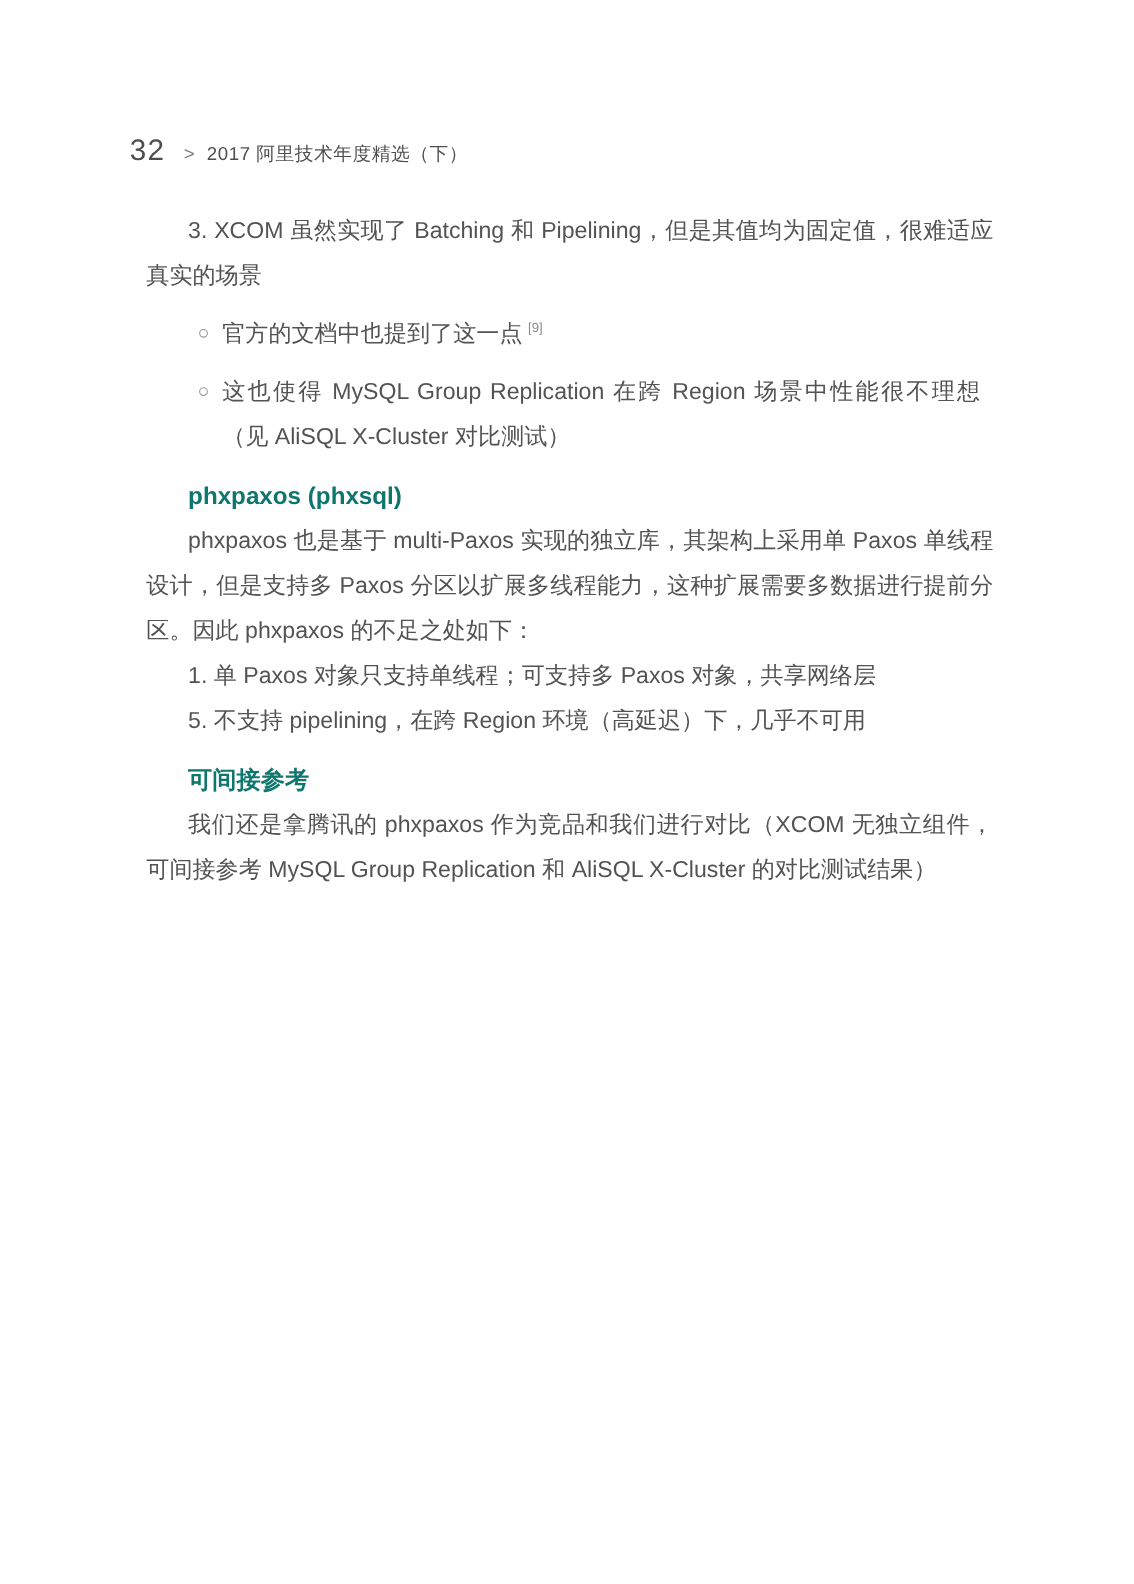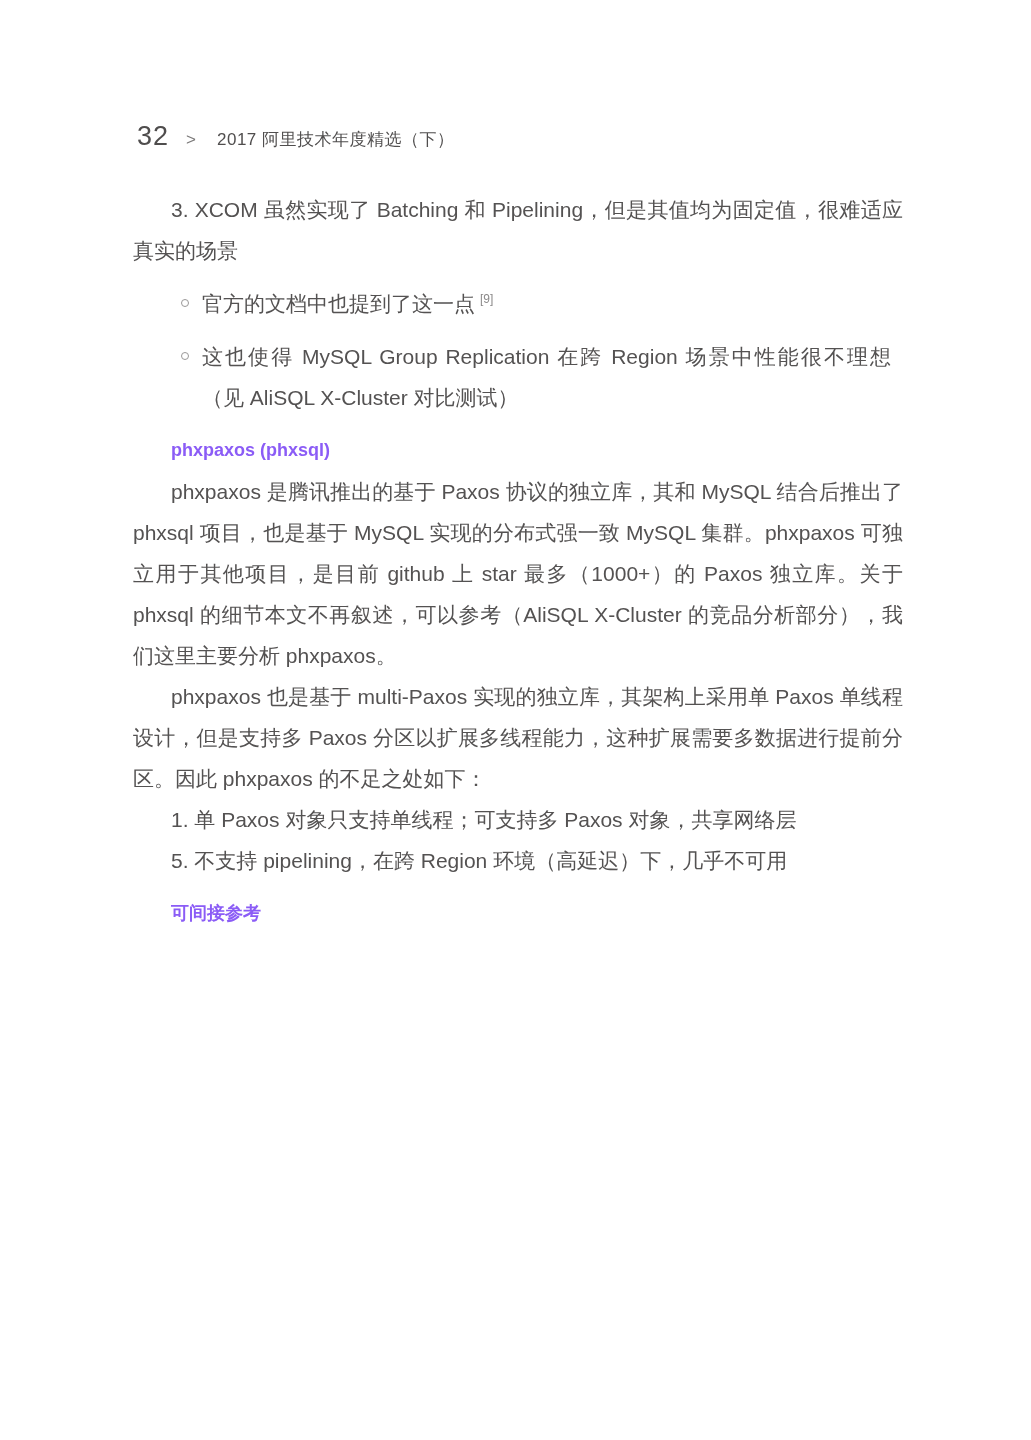--- a/index.html
+++ b/index.html
@@ -8,40 +8,40 @@
     position: relative;
     width: 1031px;
     height: 1440px;
     background: #ffffff;
     overflow: hidden;
     font-family: "Liberation Sans", "DejaVu Sans", sans-serif;
   }
   
   .page-header {
     position: absolute;
-    left: 137px;
+    left: 118px;
     top: 121px;
     display: flex;
     align-items: baseline;
     white-space: nowrap;
   }
   .page-num {
     font-size: 27px;
     color: #4f4d4d;
     letter-spacing: 1px;
   }
   .page-sep {
     font-size: 17px;
     color: #7c7a7a;
     margin-left: 17px;
   }
   .book-title {
     font-size: 17px;
     color: #504e4e;
-    margin-left: 21px;
+    margin-left: 11px;
     letter-spacing: 0.5px;
   }
   
   .content {
     position: absolute;
     left: 133px;
     top: 189px;
     width: 770px;
     font-size: 21px;
     line-height: 41px;
@@ -67,23 +67,23 @@
     background: transparent;
   }
   sup.citation {
     font-size: 12px;
     color: #8c8a8a;
     vertical-align: super;
     margin-left: 5px;
     line-height: 0;
   }
   h2.section-heading {
-    font-size: 18px;
+    font-size: 22px;
     font-weight: bold;
-    color: #8b5cf6;
+    color: #0f766e;
     margin: 12px 0 0 38px;
     line-height: 41px;
     text-align: left;
   }
 </style>
 </head>
 <body>
 
 <div class="page">
 
@@ -101,26 +101,26 @@
       <div class="bullet">
         <span class="marker"></span><span>官方的文档中也提到了这一点</span><sup class="citation">[9]</sup>
       </div>
       <div class="bullet">
         <span class="marker"></span><span>这也使得 MySQL Group Replication 在跨 Region 场景中性能很不理想（见 AliSQL X-Cluster 对比测试）</span>
       </div>
     </div>
 
     <h2 class="section-heading">phxpaxos (phxsql)</h2>
 
-    <p class="para indent">phxpaxos 是腾讯推出的基于 Paxos 协议的独立库，其和 MySQL 结合后推出了 phxsql 项目，也是基于 MySQL 实现的分布式强一致 MySQL 集群。phxpaxos 可独立用于其他项目，是目前 github 上 star 最多（1000+）的 Paxos 独立库。关于 phxsql 的细节本文不再叙述，可以参考（AliSQL X-Cluster 的竞品分析部分），我们这里主要分析 phxpaxos。</p>
 
     <p class="para indent">phxpaxos 也是基于 multi-Paxos 实现的独立库，其架构上采用单 Paxos 单线程设计，但是支持多 Paxos 分区以扩展多线程能力，这种扩展需要多数据进行提前分区。因此 phxpaxos 的不足之处如下：</p>
 
     <p class="para indent">1. 单 Paxos 对象只支持单线程；可支持多 Paxos 对象，共享网络层</p>
     <p class="para indent">5. 不支持 pipelining，在跨 Region 环境（高延迟）下，几乎不可用</p>
 
     <h2 class="section-heading">可间接参考</h2>
 
+    <p class="para indent">我们还是拿腾讯的 phxpaxos 作为竞品和我们进行对比（XCOM 无独立组件，可间接参考 MySQL Group Replication 和 AliSQL X-Cluster 的对比测试结果）</p>
 
 
   </main>
 
 </div>
 
 </body></html>

